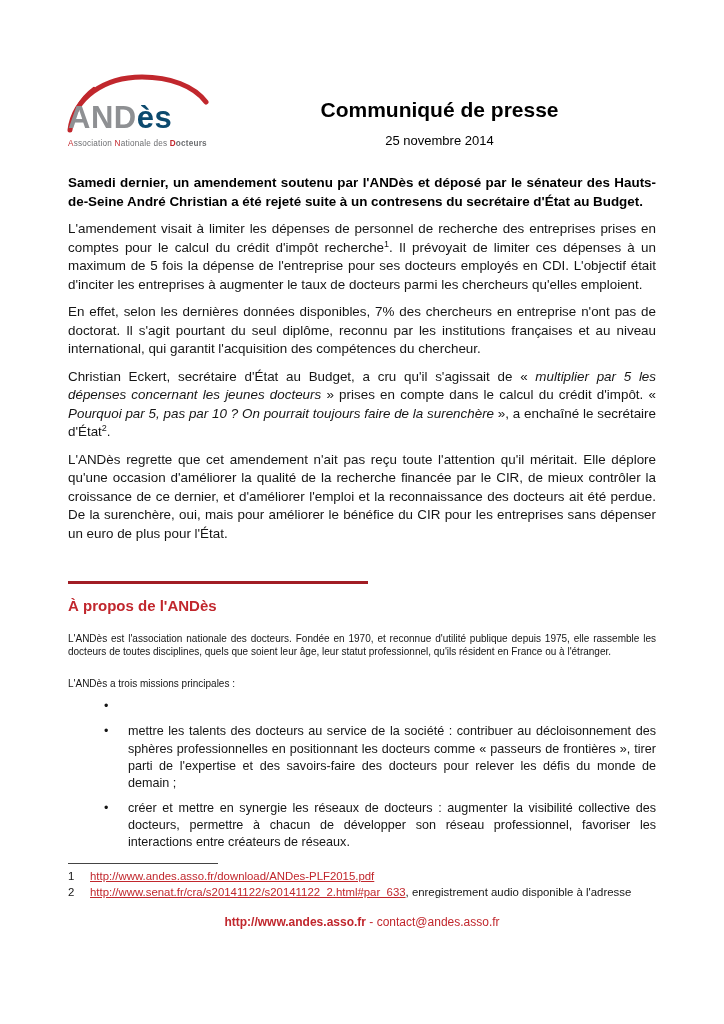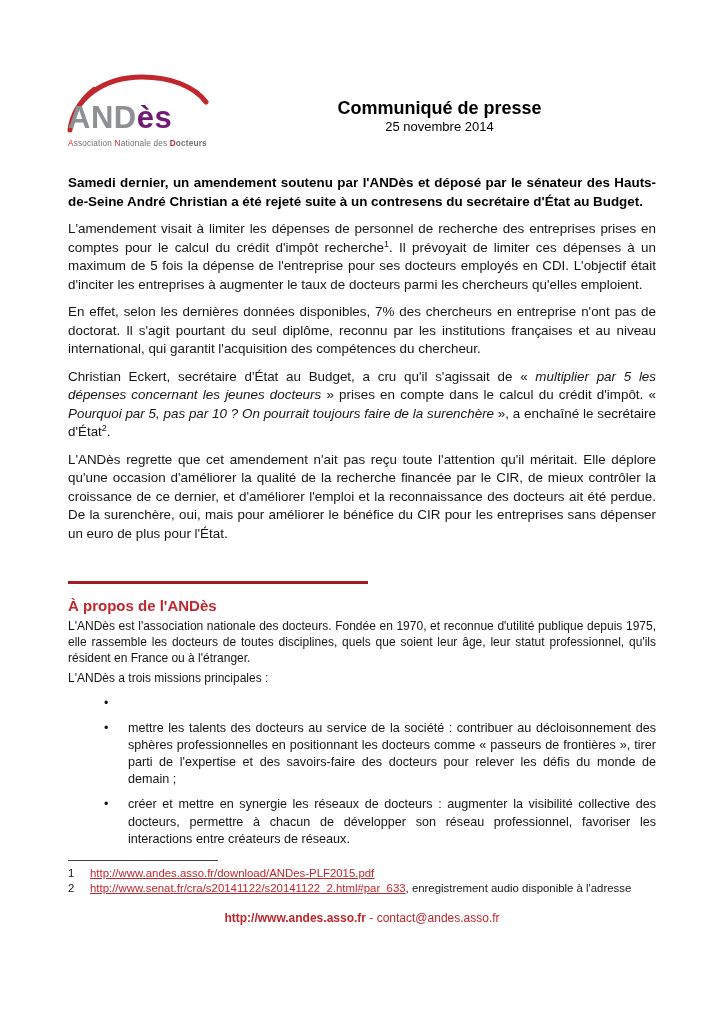--- a/index.html
+++ b/index.html
@@ -8,39 +8,39 @@
   .page {
     width:724px; height:1024px; margin:0 auto; background:#ffffff;
     padding:84px 68px 0 68px; position:relative; overflow:hidden;
   }
 
   
   .header { display:flex; align-items:flex-start; min-height:80px; }
   .logo { width:155px; position:relative; height:80px; }
   .logo svg { position:absolute; left:-8px; top:-14px; width:160px; height:74px; pointer-events:none; }
   .logo-word { position:relative; font-size:31px; font-weight:bold; color:#8e9093; margin-top:16px; letter-spacing:0.5px; }
-  .logo-word .es { color:#701a75; }
+  .logo-word .es { color:#0c4a6e; }
   .logo-sub { position:relative; font-size:8.2px; color:#6d6e71; margin-top:3px; letter-spacing:0.2px; white-space:nowrap; }
   .logo-sub .r { color:#c1272d; }
   .logo-sub .b { font-weight:bold; }
   .header-center { flex:1; text-align:center; padding-top:14px; }
-  .press-title { font-weight:bold; font-size:18px; color:#000; }
-  .press-date { font-size:13px; color:#000; }
+  .press-title { font-weight:bold; font-size:21px; color:#000; }
+  .press-date { font-size:13px; margin-top:11px; color:#000; }
 
   
   .headline { margin-top:24px; font-size:16.5px; font-weight:bold; color:#000; }
   .lead { font-weight:bold; margin-top:10px; font-size:13.4px; line-height:1.38; text-align:justify; color:#000; }
   .body-p { margin-top:9px; font-size:13.4px; line-height:1.38; text-align:justify; }
   .body-p sup { font-size:9px; vertical-align:super; line-height:0; }
   .body-p em { font-style:italic; }
 
   
   .about-divider { margin-top:38px; width:300px; height:2.5px; background:#a11d24; }
   .about-heading { color:#c1272d; font-size:15px; font-weight:bold; margin-top:13px; }
-  .about-p { font-size:12px; margin-top:4px; line-height:1.36; text-align:justify; }
+  .about-p { font-size:10px; margin-top:18px; line-height:1.36; text-align:justify; }
   .missions { list-style:none; margin-top:2px; }
   .mission { display:flex; margin-top:8px; padding-left:36px; font-size:12.6px; line-height:1.36; }
   .mission .bullet { width:24px; flex:0 0 24px; }
   .mission .mtext { flex:1; text-align:justify; }
 
   
   .footnote-rule { margin-top:12px; width:150px; height:1px; background:#444; }
   .footnotes { margin-top:5px; font-size:11.4px; line-height:1.38; }
   .fn { display:flex; }
   .fn-num { width:22px; flex:0 0 22px; }

